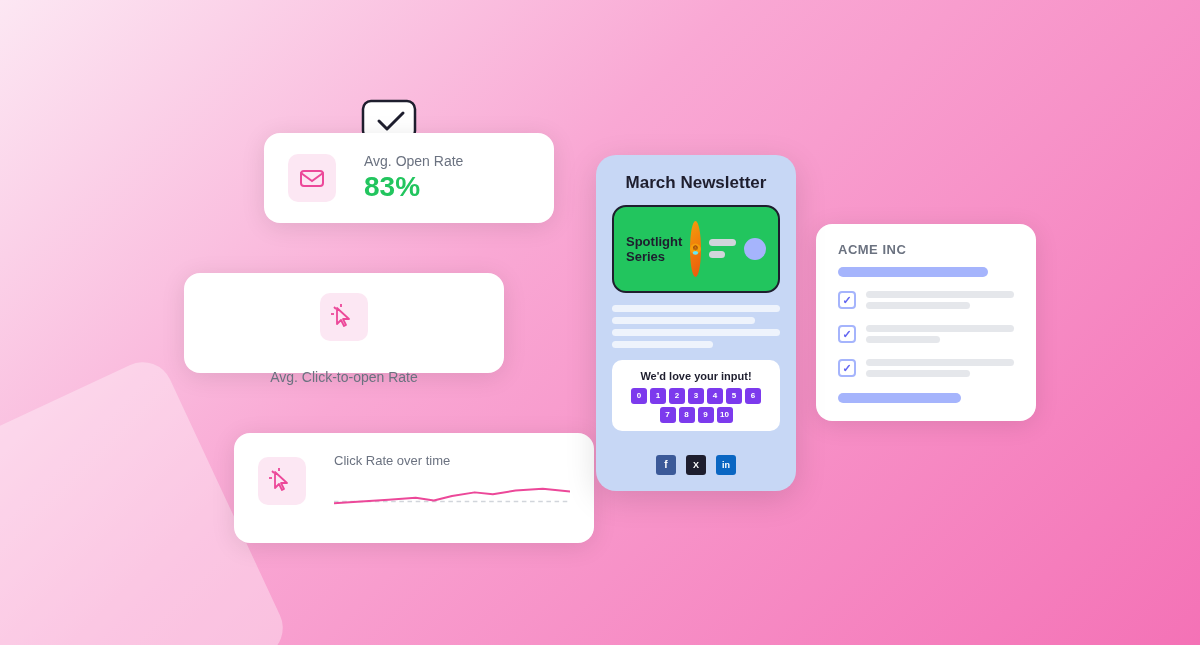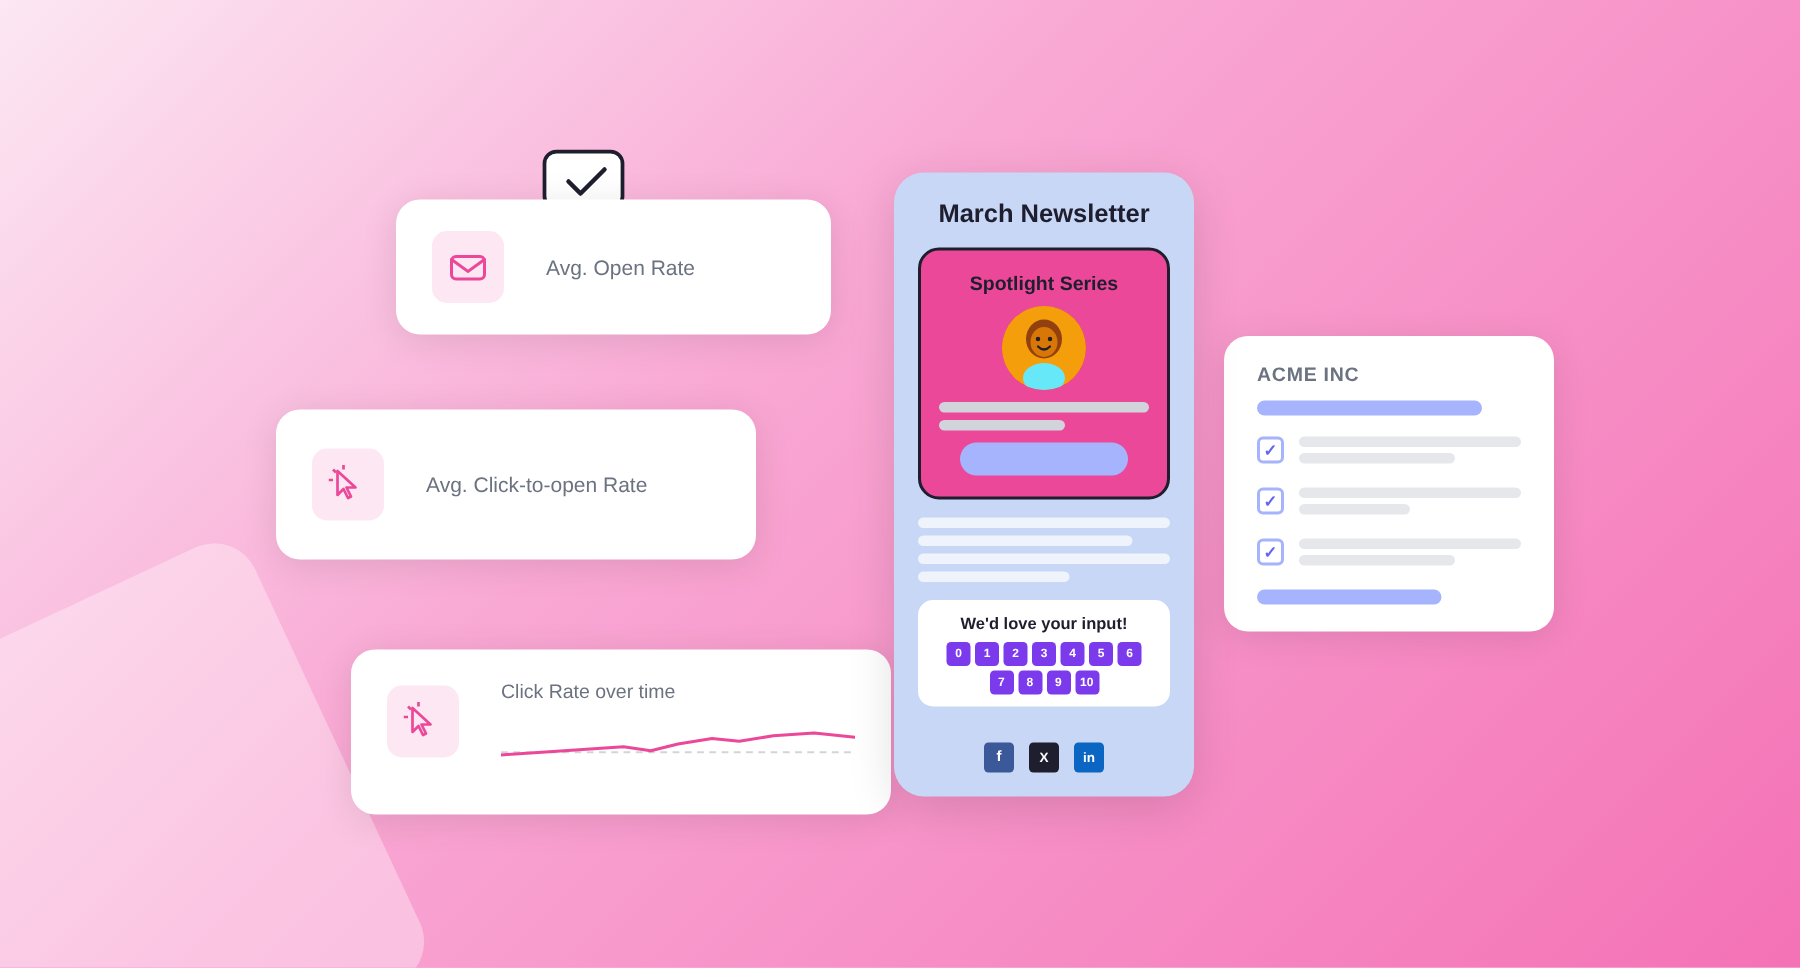--- a/index.html
+++ b/index.html
@@ -86,20 +86,21 @@
       width: 290px;
       height: 90px;
     }
 
     
     .card-cto {
       top: 200px;
       left: 20px;
       width: 320px;
       height: 100px;
+      flex-direction: column;
     }
 
     
     .card-crot {
       top: 360px;
       left: 70px;
       width: 360px;
       height: 110px;
     }
 
@@ -159,27 +160,27 @@
     .newsletter-title {
       font-size: 17px;
       font-weight: 800;
       text-align: center;
       color: #1e1e2e;
       margin-bottom: 12px;
     }
 
     
     .spotlight-box {
-      background: #ec4899;
+      background: #22c55e;
       border-radius: 14px;
       padding: 14px 12px;
       margin-bottom: 12px;
       border: 2px solid #1e1e2e;
       display: flex;
-      flex-direction: column;
+      flex-direction: row;
       align-items: center;
       gap: 8px;
     }
     .spotlight-label {
       font-size: 13px;
       font-weight: 700;
       color: #1e1e2e;
     }
     .avatar {
       width: 56px;
@@ -333,20 +334,21 @@
 
     <div class="card card-open">
       <div class="card-icon-wrap">
         <svg viewBox="0 0 26 26" fill="none" xmlns="http://www.w3.org/2000/svg">
           <rect x="2" y="6" width="22" height="15" rx="3" stroke="#ec4899" stroke-width="2" fill="none"></rect>
           <polyline points="2,8 13,16 24,8" stroke="#ec4899" stroke-width="2" stroke-linecap="round" fill="none"></polyline>
         </svg>
       </div>
       <div class="card-text">
         <span class="card-label">Avg. Open Rate</span>
+        <span class="card-value">83%</span>
       </div>
     </div>
 
     <div class="card card-cto">
       <div class="card-icon-wrap">
         <svg viewBox="0 0 26 26" fill="none" xmlns="http://www.w3.org/2000/svg">
           <path d="M6 4 L6 20 L10 16 L13 22 L15 21 L12 15 L18 15 Z" stroke="#ec4899" stroke-width="1.8" fill="none" stroke-linejoin="round"></path>
           <line x1="3" y1="10" x2="0" y2="10" stroke="#ec4899" stroke-width="1.8"></line>
           <line x1="10" y1="3" x2="10" y2="0" stroke="#ec4899" stroke-width="1.8"></line>
           <line x1="5" y1="5" x2="3" y2="3" stroke="#ec4899" stroke-width="1.8"></line>

